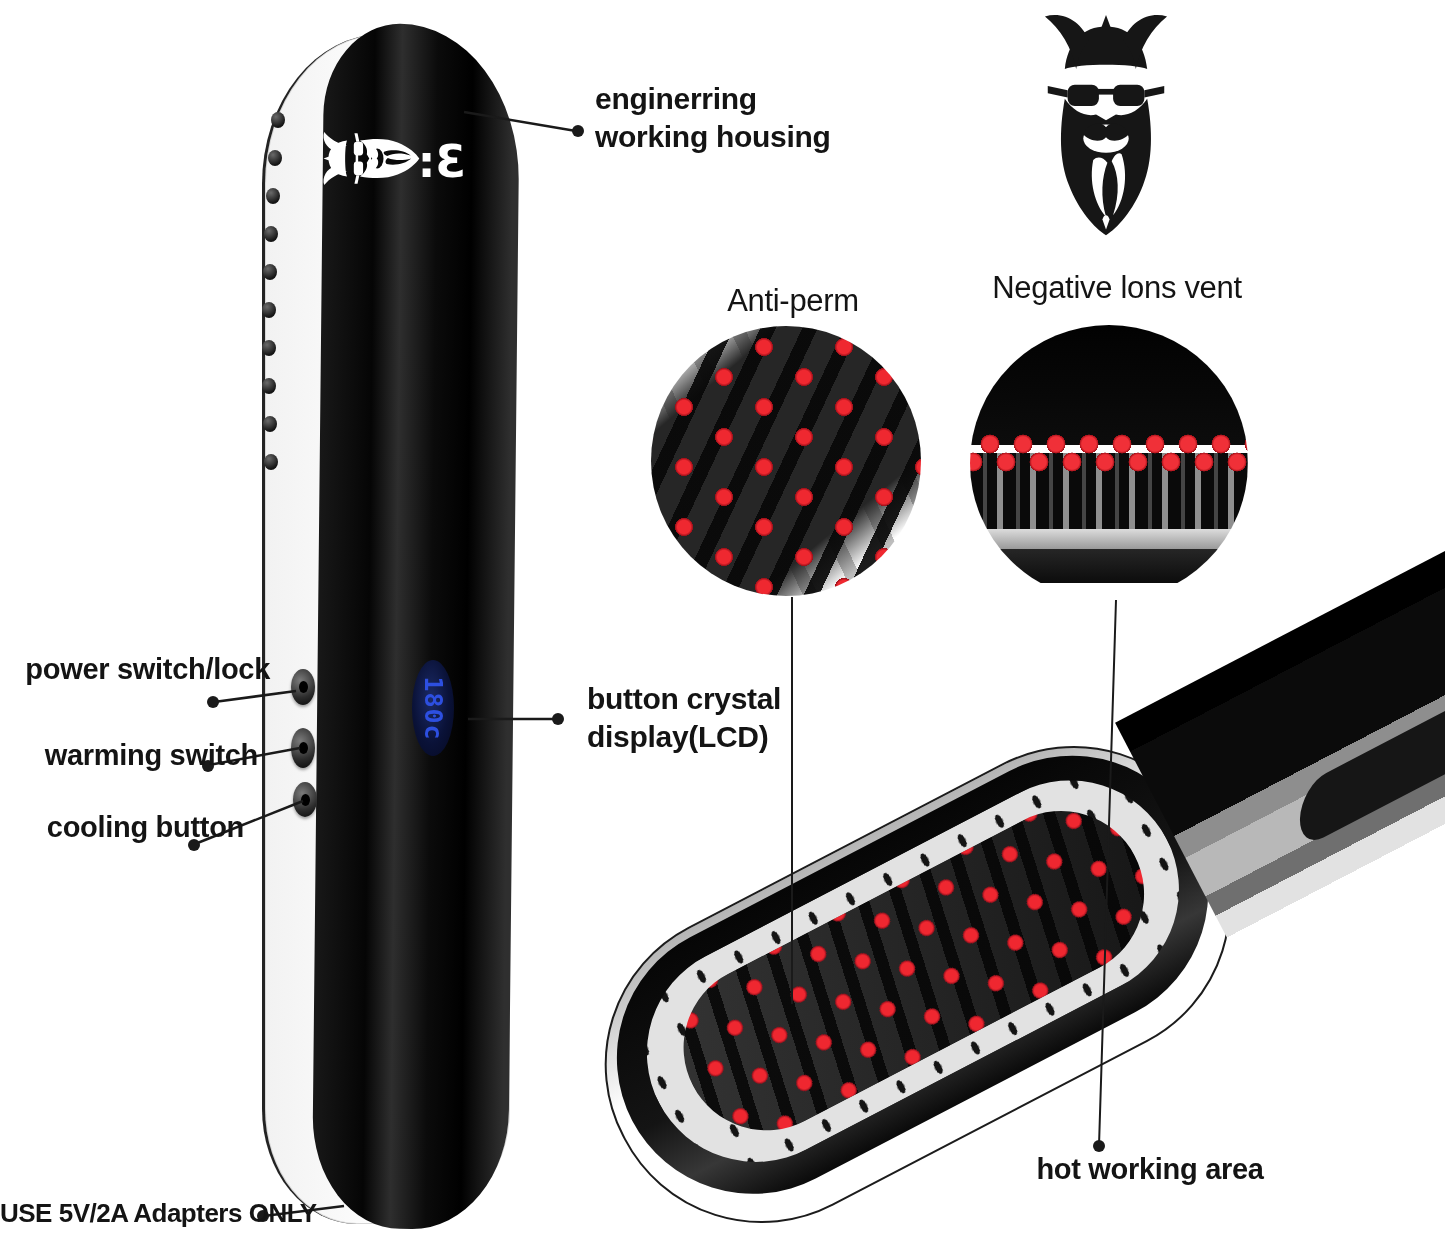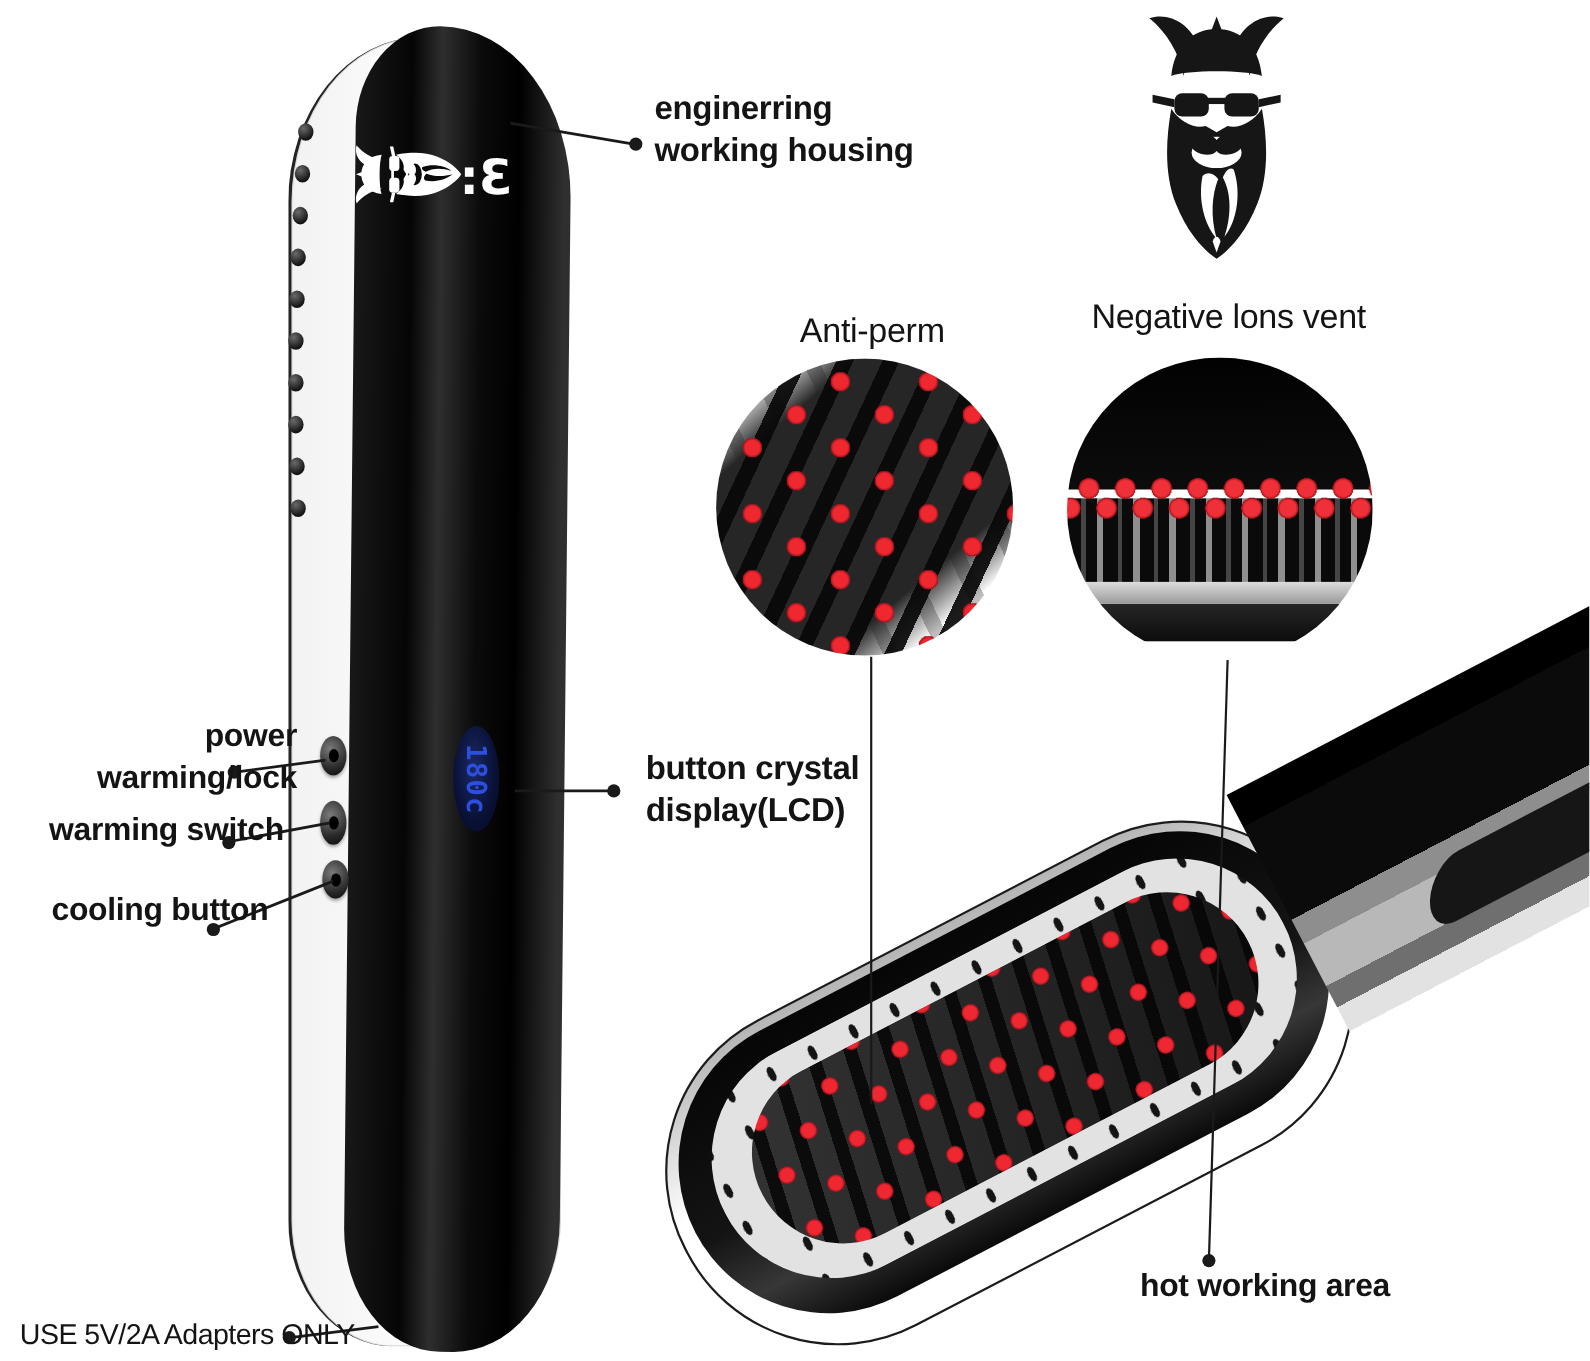--- a/index.html
+++ b/index.html
@@ -193,30 +193,30 @@
   </div>
 
   <div class="lbl big" style="left:595px;top:80px">
     <div>enginerring</div>
     <div>working housing</div>
   </div>
 
   <div class="feature-title" style="left:703px;top:283px;width:180px">Anti-perm</div>
   <div class="feature-title" style="left:967px;top:270px;width:300px">Negative lons vent</div>
 
-  <div class="lbl" style="left:20px;top:650px;width:250px;text-align:right">power warming/lock</div>
+  <div class="lbl" style="left:20px;top:650px;width:250px;text-align:right">power switch/lock</div>
   <div class="lbl" style="left:20px;top:736px;width:238px;text-align:right">warming switch</div>
   <div class="lbl" style="left:20px;top:808px;width:224px;text-align:right">cooling button</div>
 
   <div class="lbl big" style="left:587px;top:680px">
     <div>button crystal</div>
     <div>display(LCD)</div>
   </div>
 
-  <div class="lbl" style="left:18px;top:1194px;font-weight:400;font-size:26px;letter-spacing:-0.5px">USE 5V/2A Adapters ONLY</div>
+  <div class="lbl" style="left:0;top:1194px;font-weight:700;font-size:26px;letter-spacing:-0.5px">USE 5V/2A Adapters ONLY</div>
 
   <div class="lbl" style="left:1030px;top:1150px;width:240px;text-align:center">hot working area</div>
 
   <svg class="leaders" width="1445" height="1237" viewBox="0 0 1445 1237">
     <g stroke="#1a1a1a" stroke-width="2.5" fill="#1a1a1a">
       <line x1="464" y1="112" x2="576" y2="131"></line>
       <circle cx="578" cy="131" r="6" stroke="none"></circle>
 
       <line x1="296" y1="691" x2="214" y2="702"></line>
       <circle cx="213" cy="702" r="6" stroke="none"></circle>

